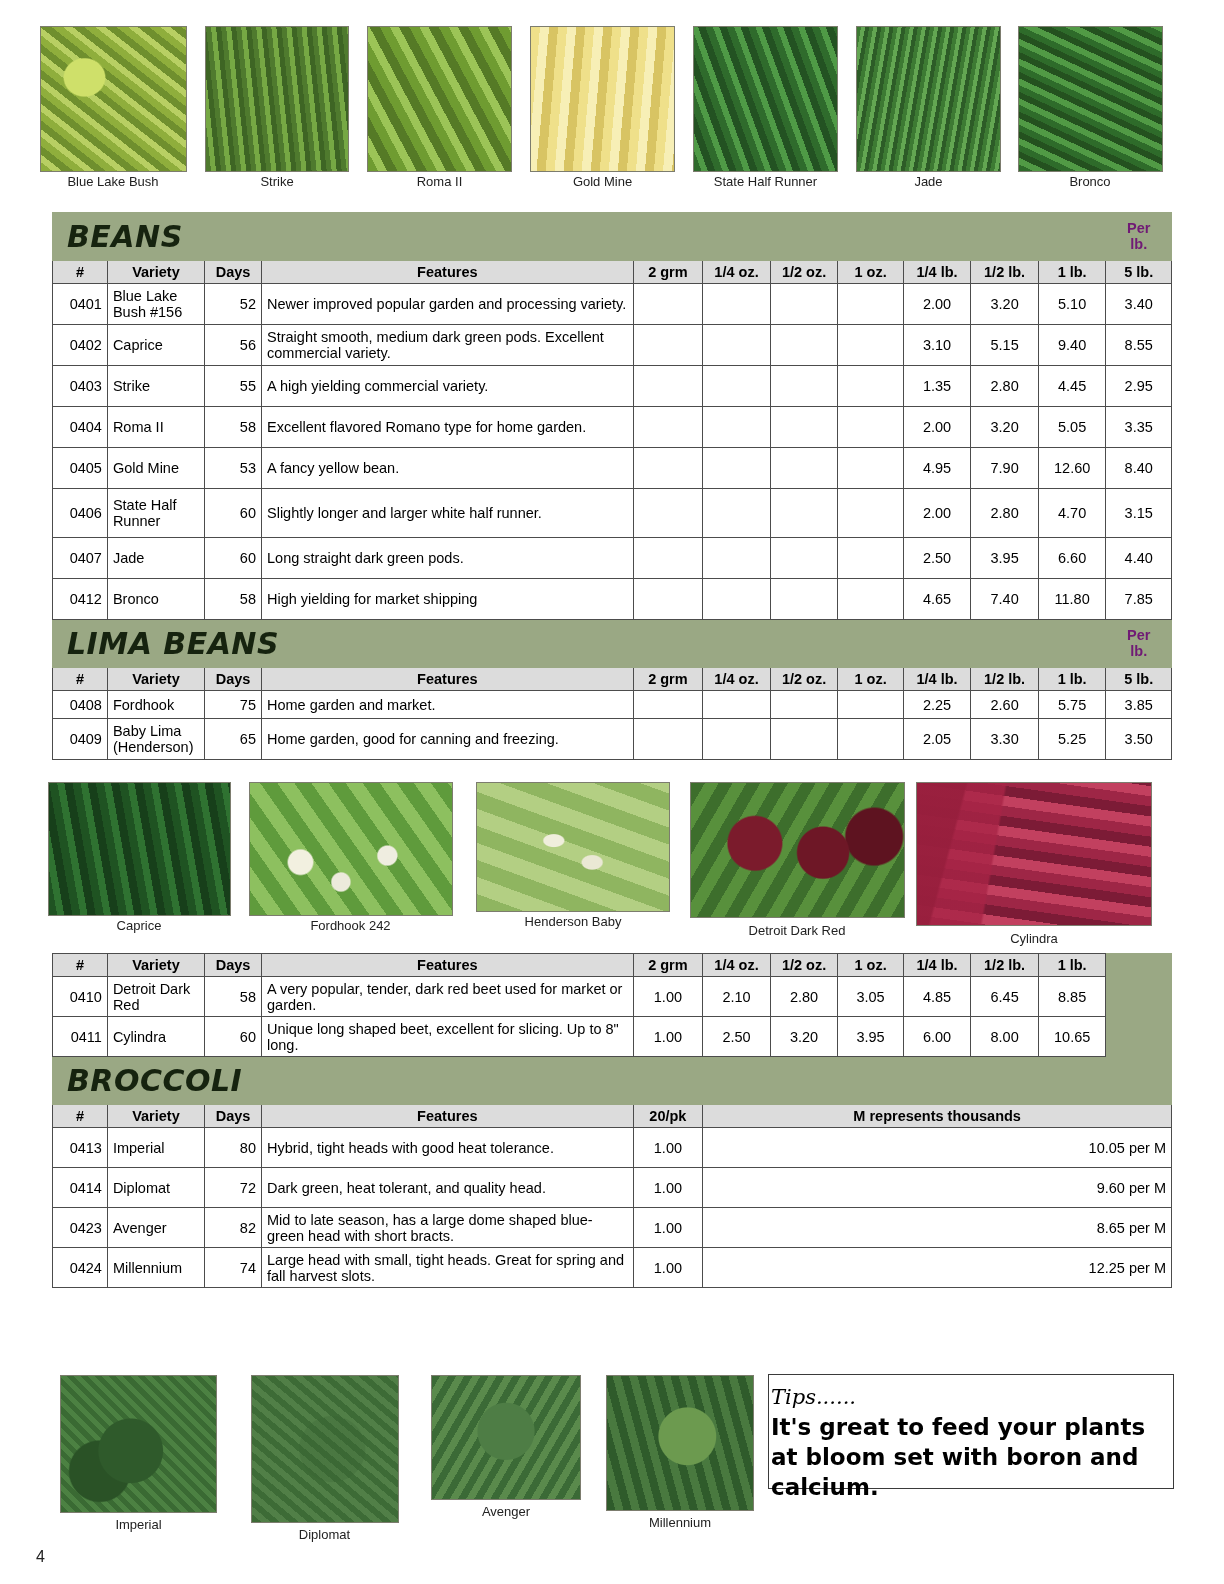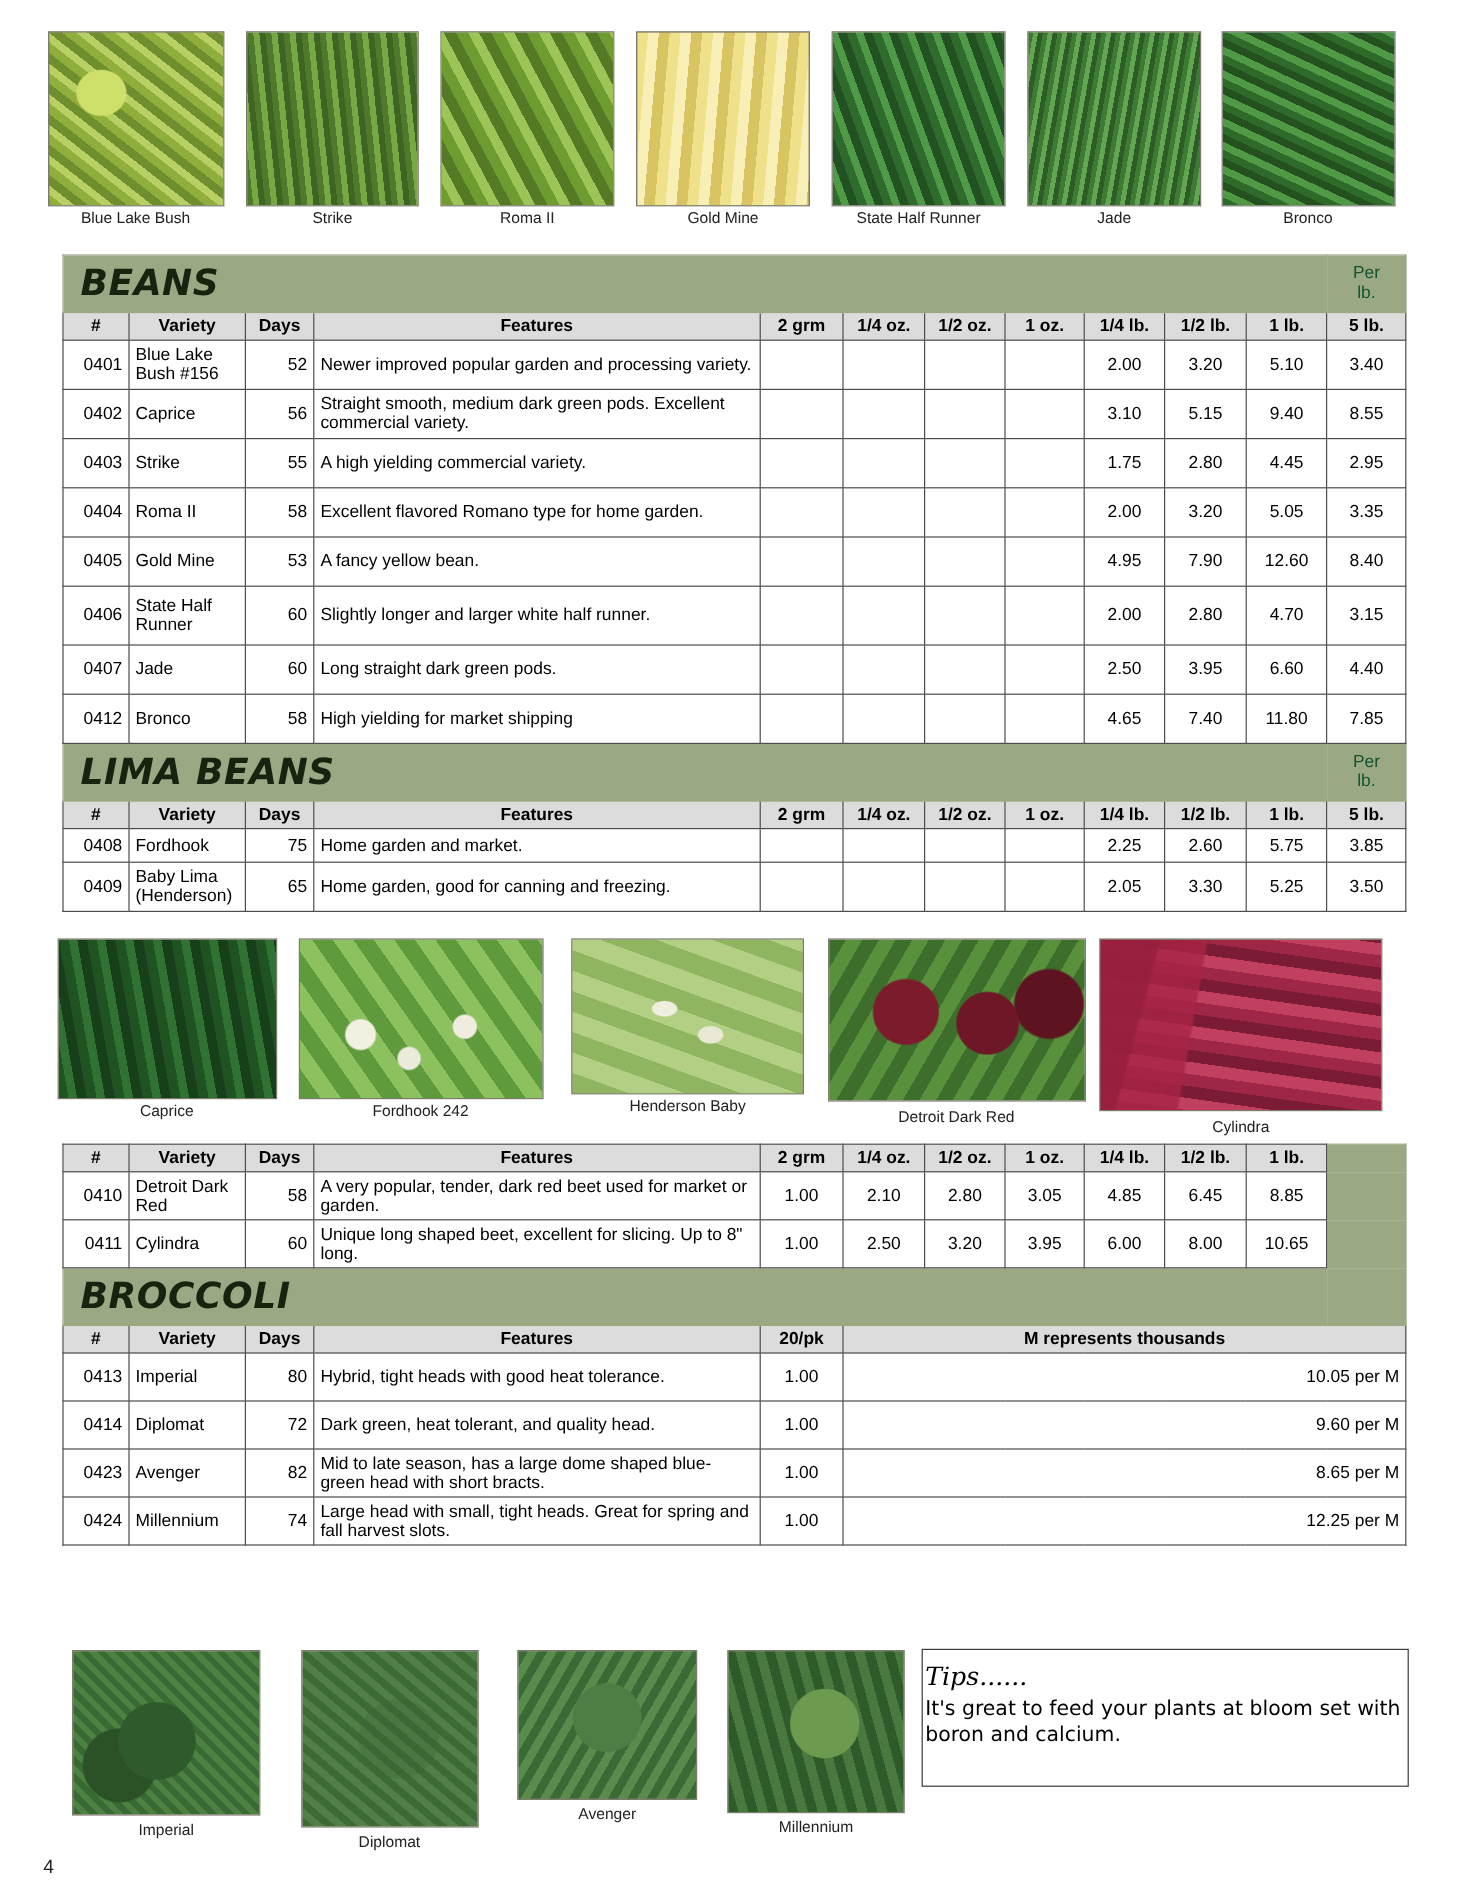--- a/index.html
+++ b/index.html
@@ -168,23 +168,23 @@
     font-size: 30px;
     letter-spacing: .5px;
     color: #16230f;
     padding: 6px 0 6px 14px;
   }
   .perlb {
     background: #9aa884 !important;
     border: 1px solid #9aa884 !important;
     text-align: center;
     font-size: 12.5px;
-    font-weight: normal;
+    font-weight: bold;
     line-height: 1.05;
-    color: #14532d;
+    color: #701a75;
   }
   .hdr td {
     background: #dcdcdc !important;
     text-align: center;
     font-weight: bold;
     font-size: 14px;
   }
   .c { text-align: right; }
   .l { text-align: left; }
   .num { text-align: center; }
@@ -198,22 +198,22 @@
     padding: 10px 2px;
   }
   .tips-head {
     font-family: "DejaVu Serif", serif;
     font-style: italic;
     font-size: 21px;
     margin-bottom: 4px;
   }
   .tips-body {
     font-family: "DejaVu Sans", sans-serif;
-    font-weight: normal;
-    font-size: 17px;
+    font-weight: bold;
+    font-size: 23px;
     line-height: 1.3;
   }
   .page-number {
     position: absolute;
     left: 36px;
     bottom: 18px;
     font-size: 16px;
     color: #222;
   }
   .abs { position: absolute; }
@@ -325,21 +325,21 @@
       </tr>
       <tr style="height:41px">
         <td class="c">0403</td>
         <td class="l">Strike</td>
         <td class="c">55</td>
         <td class="l">A high yielding commercial variety.</td>
         <td class="num"></td>
         <td class="num"></td>
         <td class="num"></td>
         <td class="num"></td>
-        <td class="num">1.75</td>
+        <td class="num">1.35</td>
         <td class="num">2.80</td>
         <td class="num">4.45</td>
         <td class="num">2.95</td>
       </tr>
       <tr style="height:41px">
         <td class="c">0404</td>
         <td class="l">Roma II</td>
         <td class="c">58</td>
         <td class="l">Excellent flavored Romano type for home garden.</td>
         <td class="num"></td>

